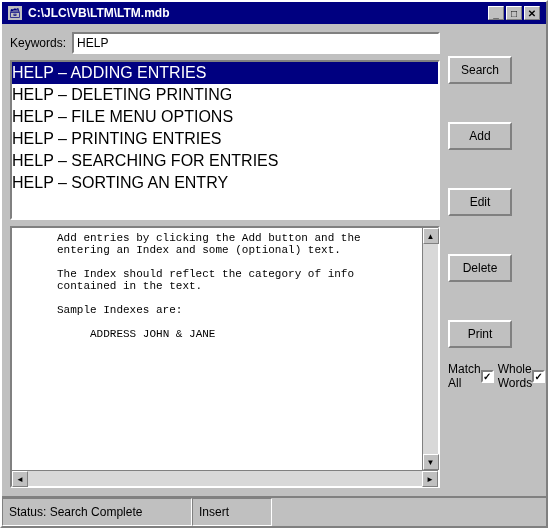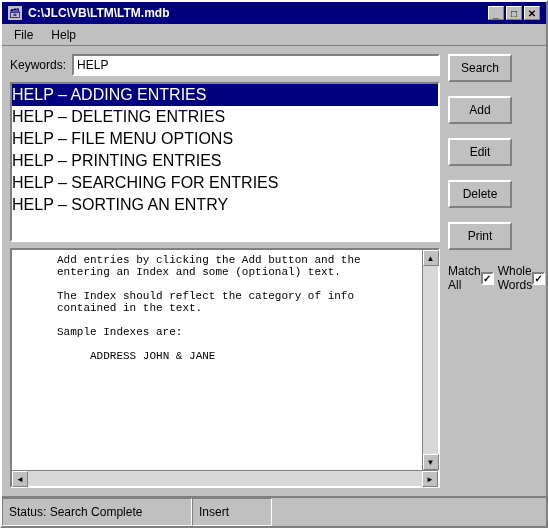--- a/index.html
+++ b/index.html
@@ -268,20 +268,21 @@
       border: 2px solid #ffffff;
       border-right-color: #808080;
       border-bottom-color: #808080;
       font-family: 'MS Sans Serif', Arial, sans-serif;
       font-size: 12px;
       cursor: pointer;
       text-align: center;
       display: flex;
       align-items: center;
       justify-content: center;
+      margin-top: 24px;
     }
 
     .btn-spacer {
       height: 6px;
     }
 
     
     .checkbox-group {
       display: flex;
       flex-direction: row;
@@ -360,37 +361,33 @@
       <span class="title-bar-icon">🗃</span>
       <span>C:\JLC\VB\LTM\LTM.mdb</span>
     </div>
     <div class="title-bar-controls">
       <div class="title-btn">_</div>
       <div class="title-btn">□</div>
       <div class="title-btn">✕</div>
     </div>
   </div>
 
-  <div class="menu-bar">
-    <div class="menu-item">File</div>
-    <div class="menu-item">Help</div>
-  </div>
 
   <div class="main-content">
 
     <div class="left-panel">
 
       <div class="keywords-row">
         <span class="keywords-label">Keywords:</span>
         <input class="keywords-input" type="text" value="HELP" style="">
       </div>
 
       <div class="list-box">
         <div class="list-item selected">HELP – ADDING ENTRIES</div>
-        <div class="list-item">HELP – DELETING ENTRIES</div>
+        <div class="list-item">HELP – DELETING PRINTING</div>
         <div class="list-item">HELP – FILE MENU OPTIONS</div>
         <div class="list-item">HELP – PRINTING ENTRIES</div>
         <div class="list-item">HELP – SEARCHING FOR ENTRIES</div>
         <div class="list-item">HELP – SORTING AN ENTRY</div>
       </div>
 
       <div class="text-panel-wrapper">
         <div class="text-area-container">
           <div class="text-content">Add entries by clicking the Add button and the
 entering an Index and some (optional) text.

